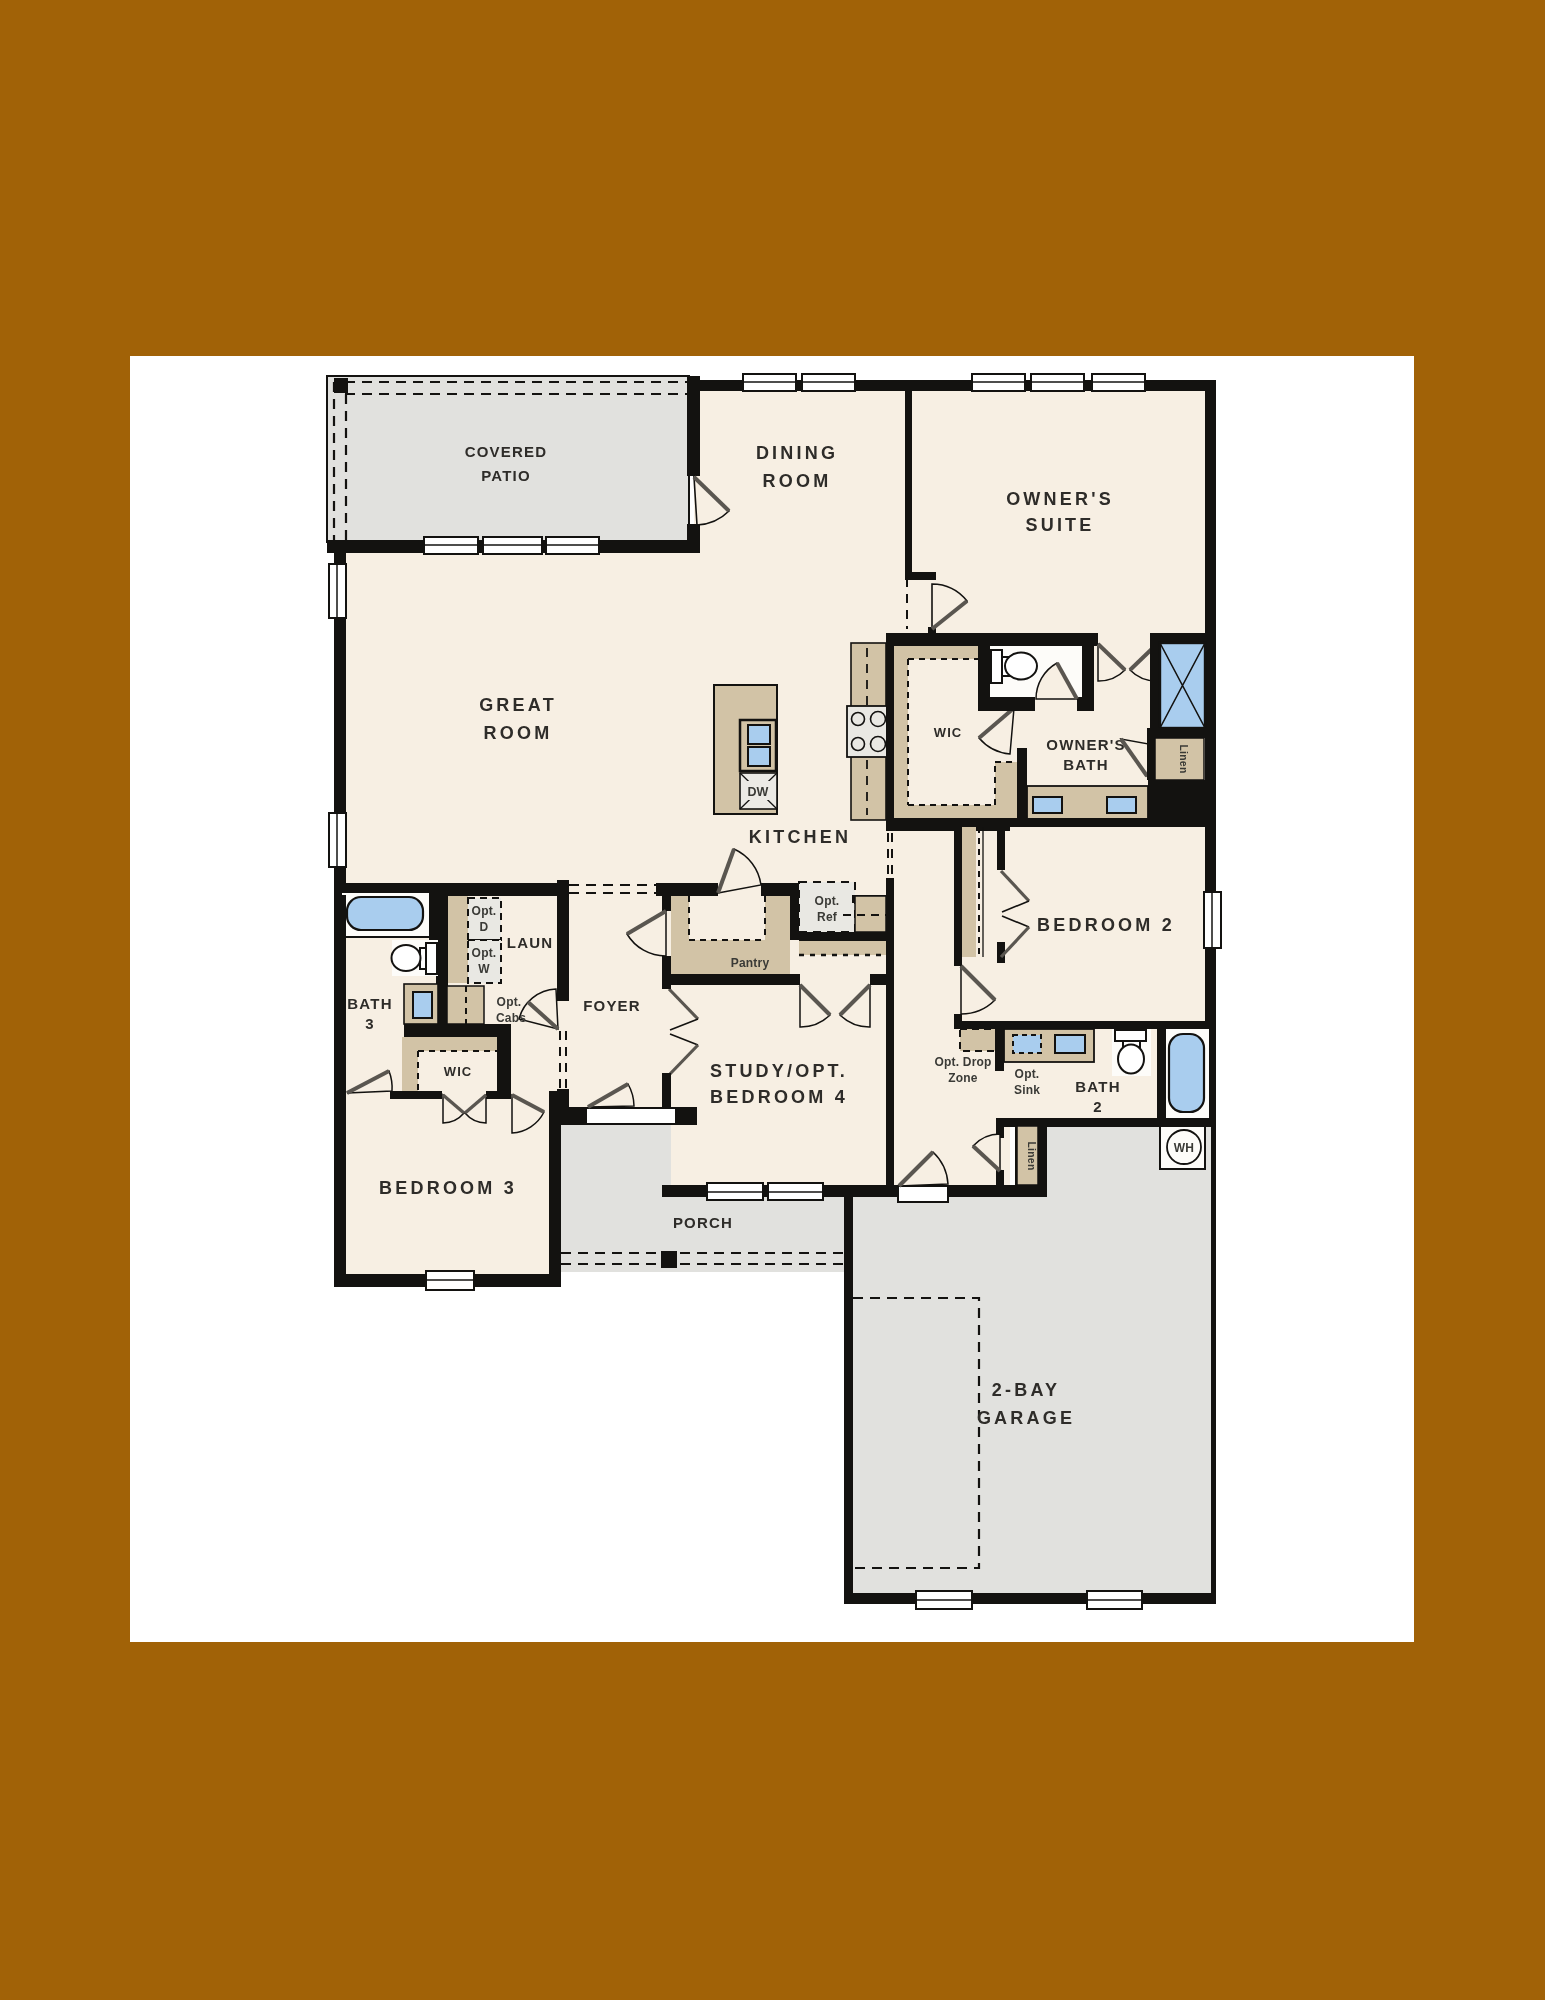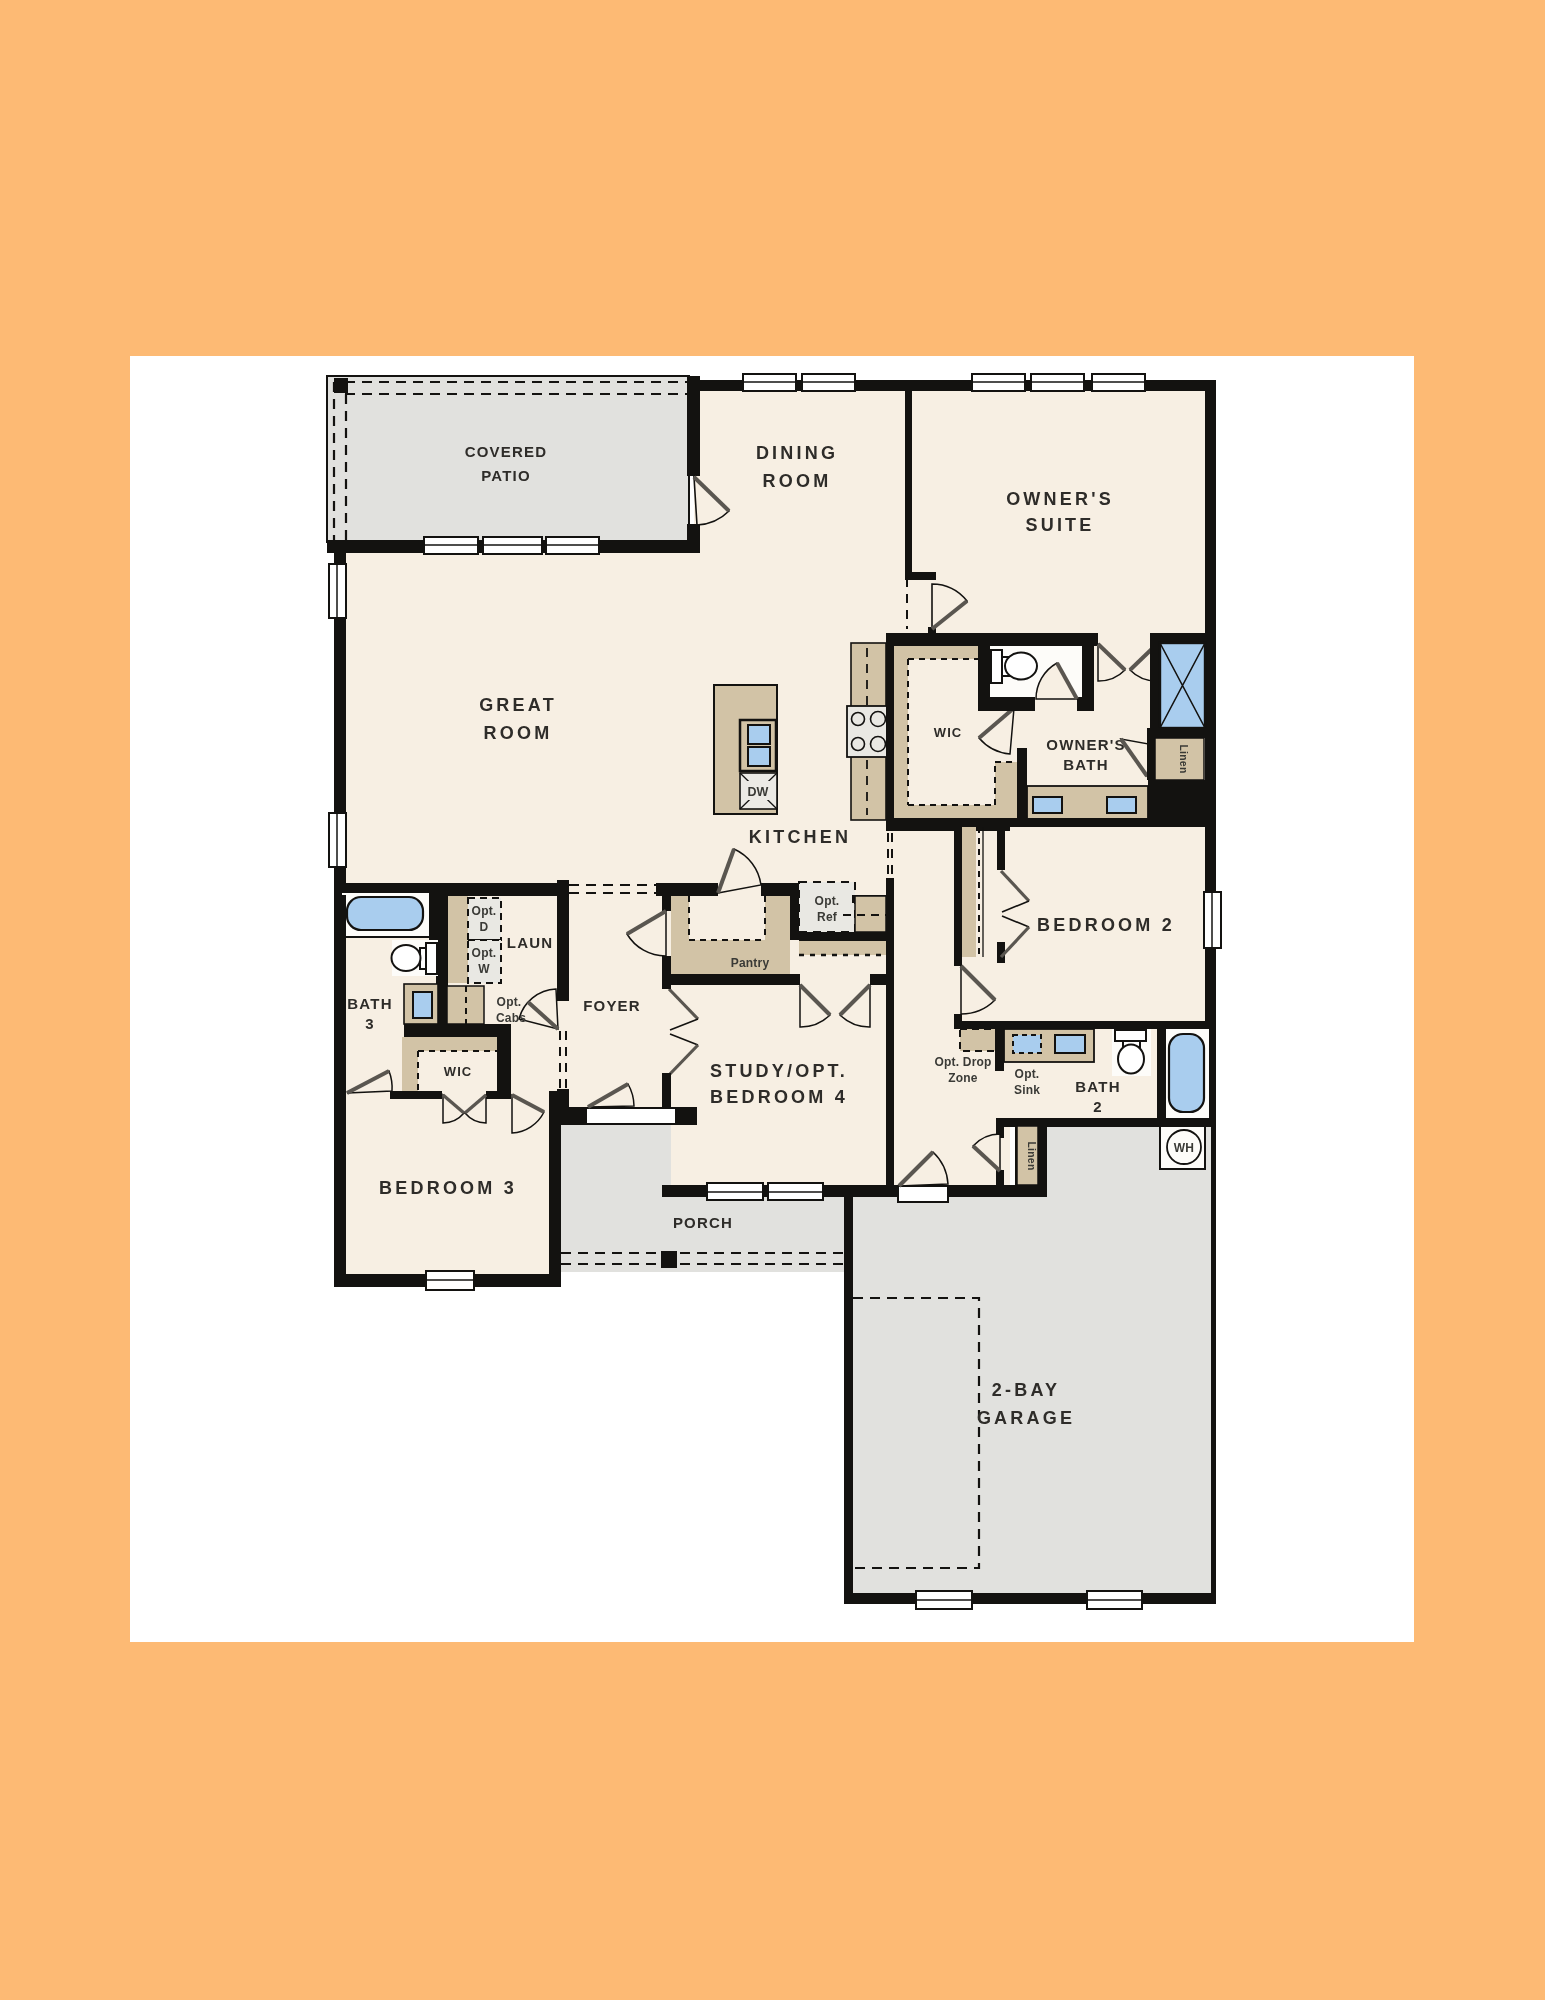--- a/index.html
+++ b/index.html
@@ -1,16 +1,16 @@
 <!DOCTYPE html>
 <html><head>
 <meta charset="utf-8">
 <style>
 html,body{margin:0;padding:0;background:#000;}
-.wrap{width:1545px;height:2000px;background:#fdba74;position:relative;}
+.wrap{width:1545px;height:2000px;background:#a16207;position:relative;}
 svg{position:absolute;top:0;left:0;}
 text{font-family:"Liberation Sans",sans-serif;fill:#2e2c29;}
 .t17{font-weight:bold;font-size:18px;letter-spacing:3.2px;}
 .t15{font-weight:bold;font-size:15px;letter-spacing:1.2px;}
 .t13{font-weight:bold;font-size:13px;letter-spacing:1px;}
 .t11{font-weight:bold;font-size:12px;letter-spacing:.2px;fill:#3a3a36;}
 .w{fill:#131210;}
 .ln{stroke:#131210;fill:none;}
 </style>
 </head>

